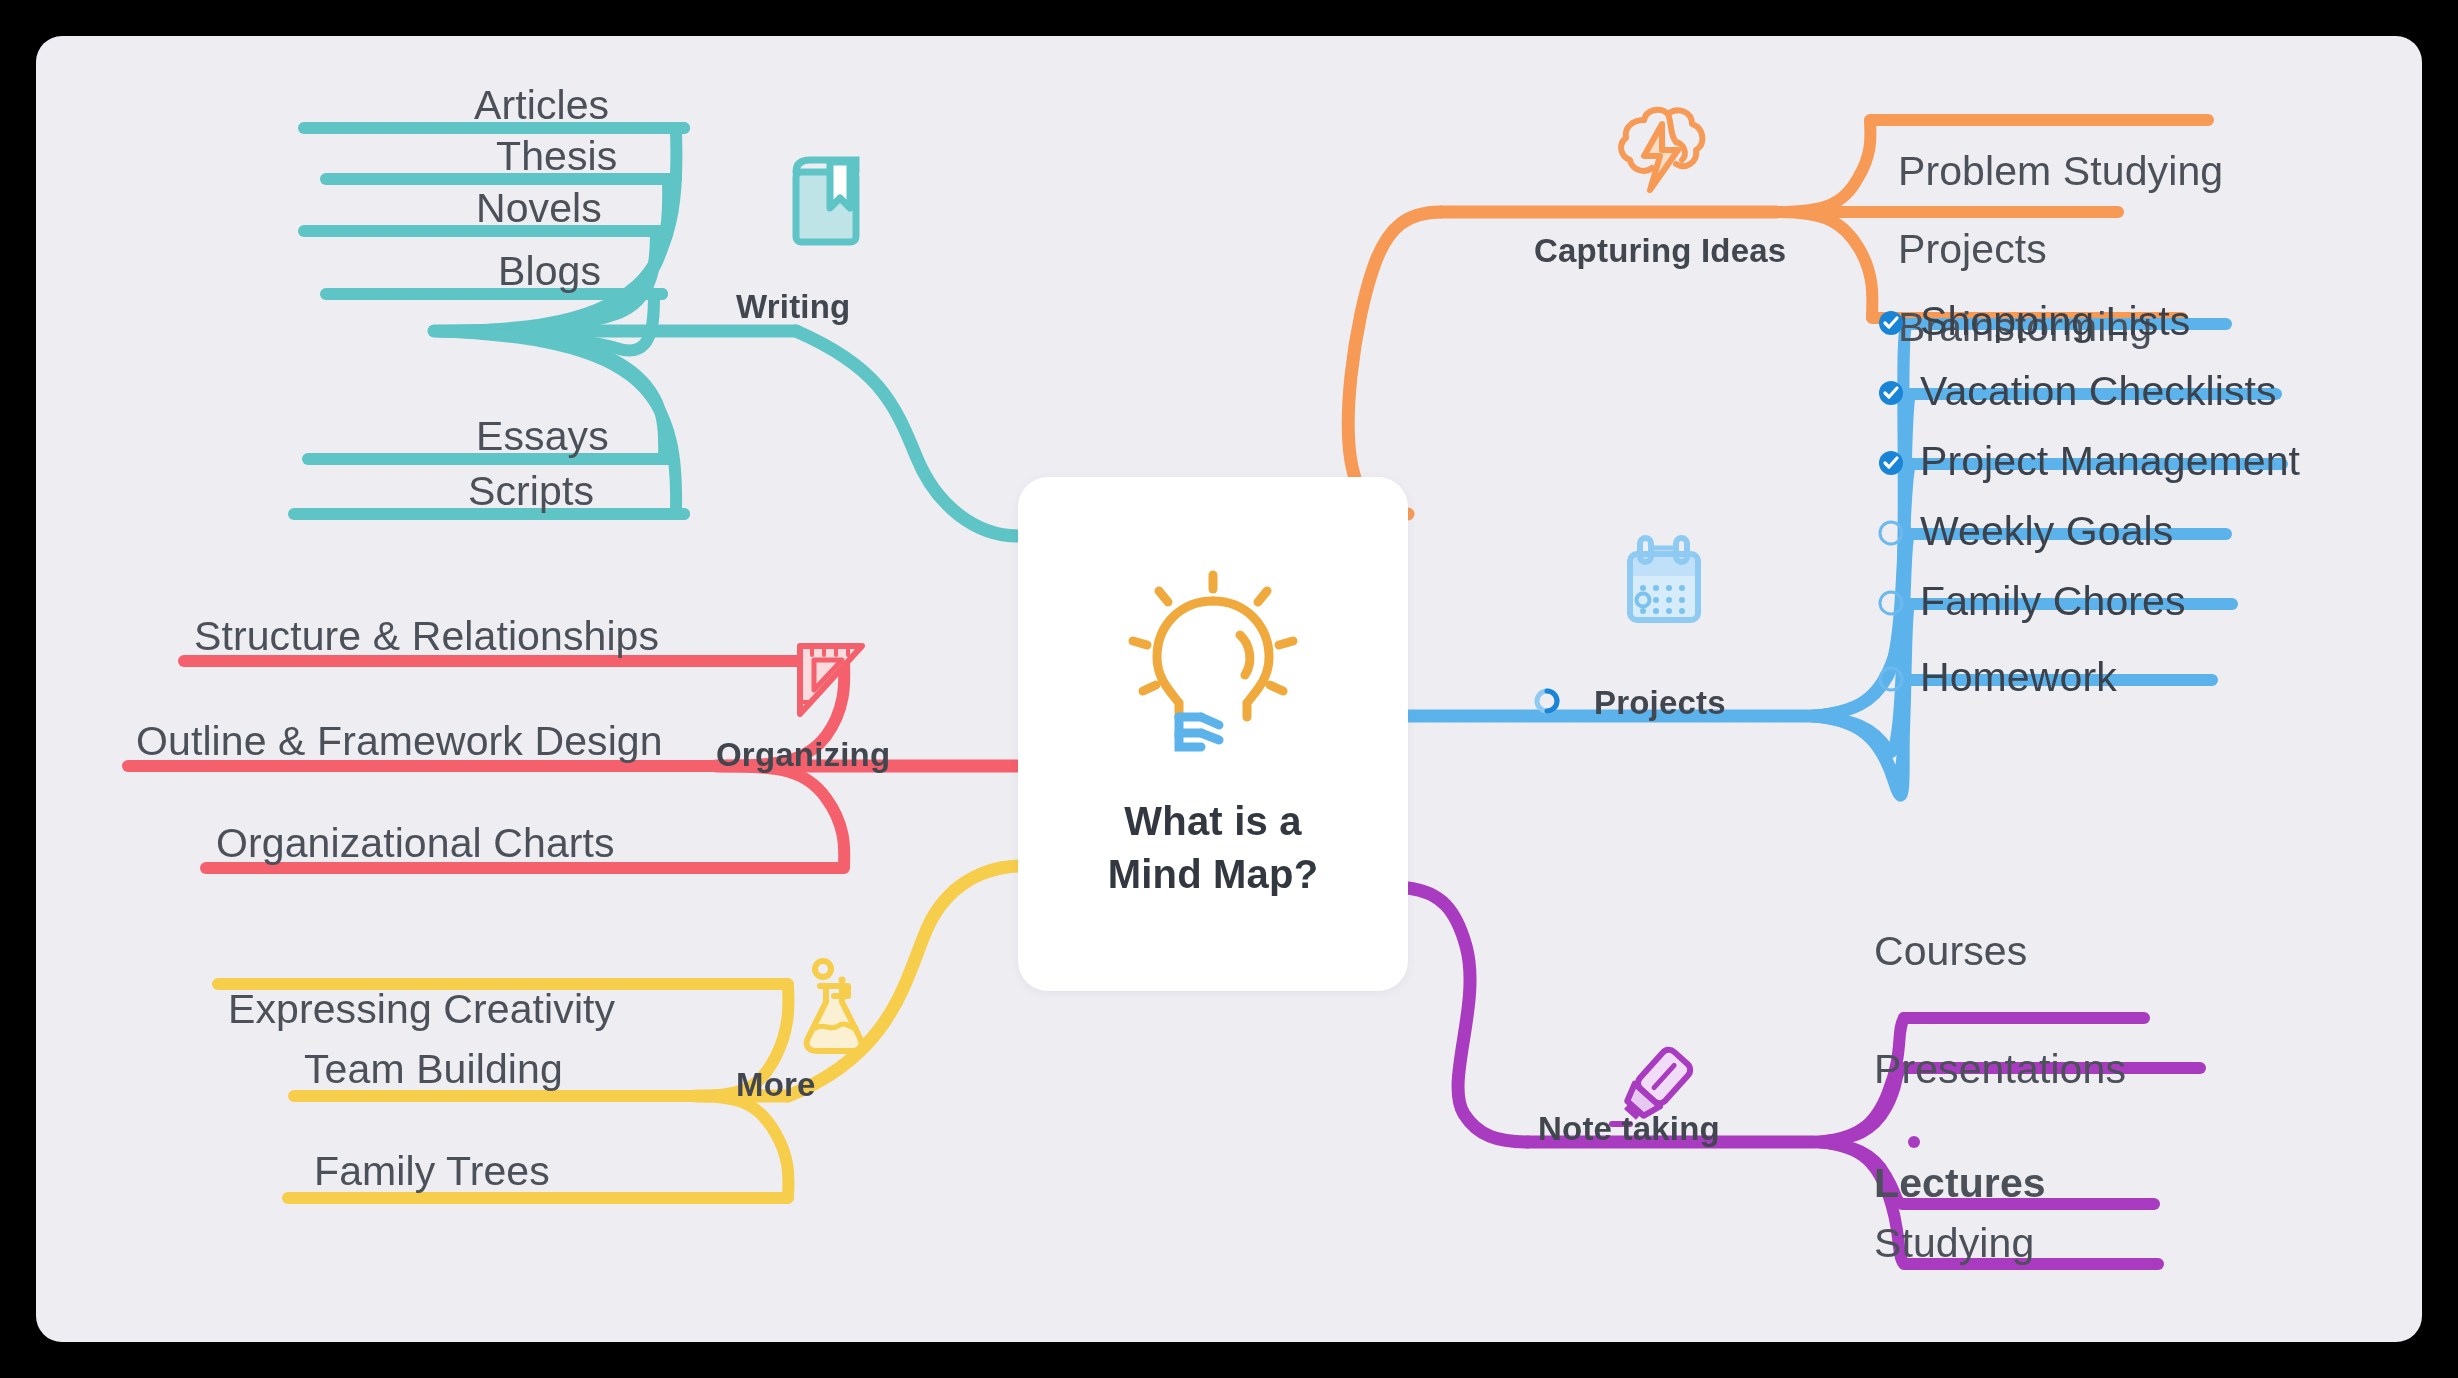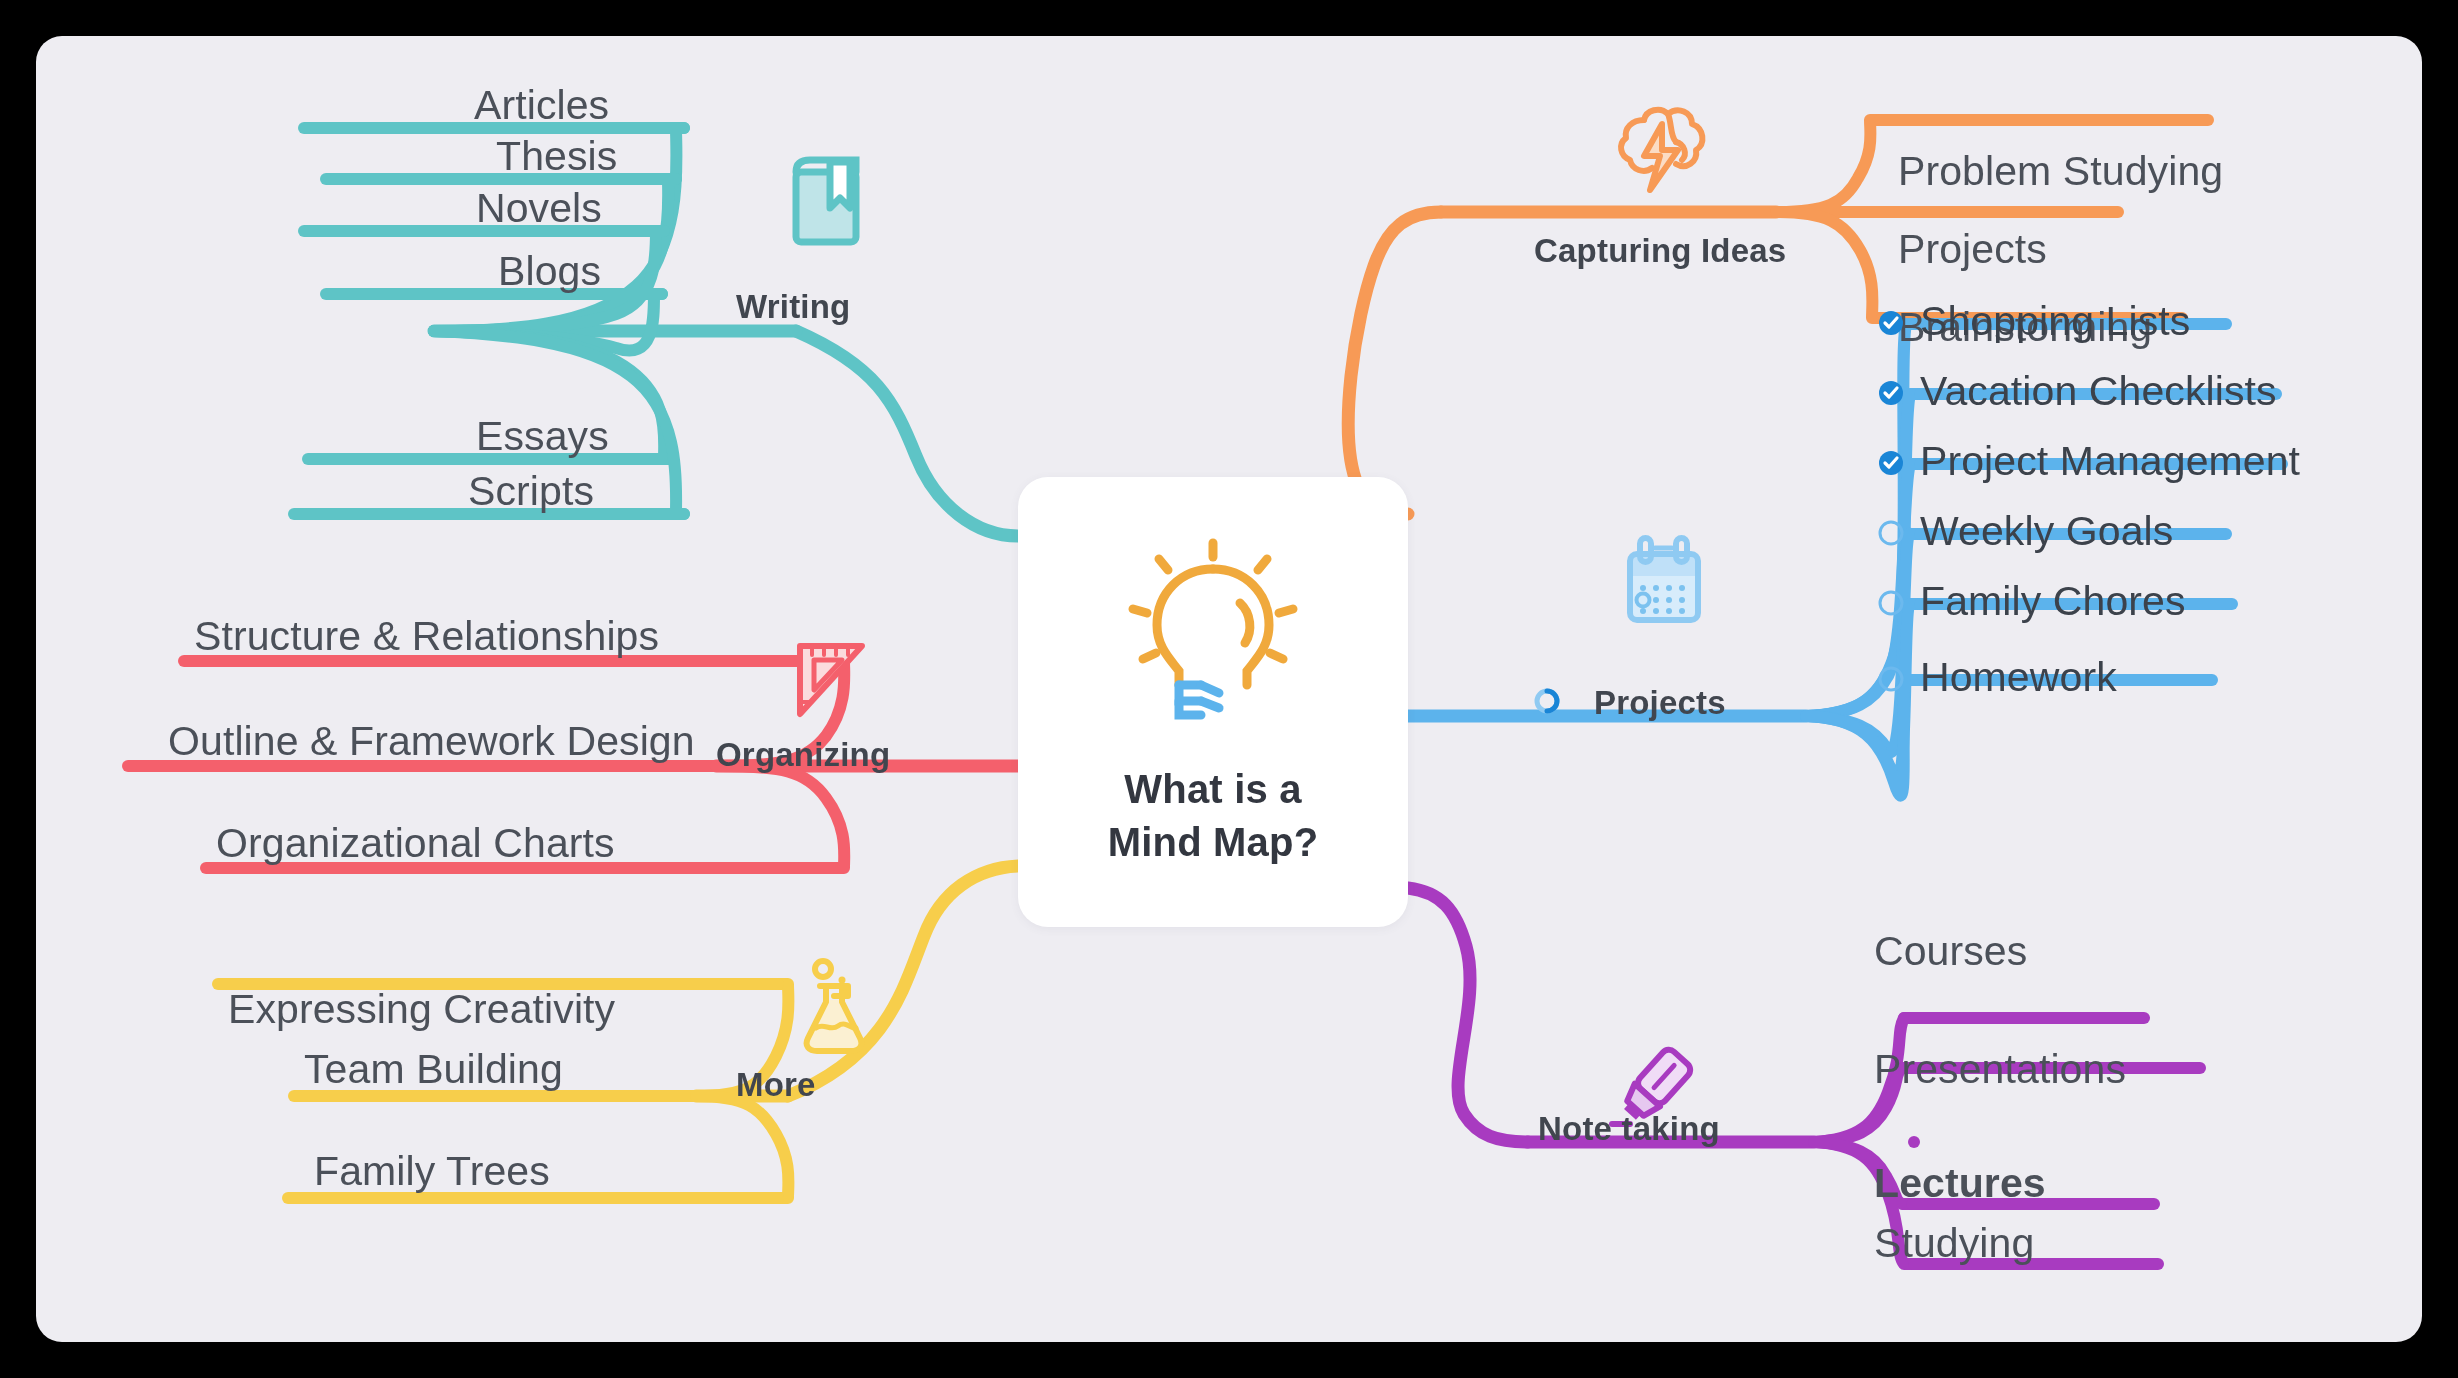--- a/index.html
+++ b/index.html
@@ -28,21 +28,21 @@
     left: 0; top: 0;
     width: 2386px;
     height: 1306px;
   }
   
   #center-node {
     position: absolute;
     left: 982px;
     top: 441px;
     width: 390px;
-    height: 450px;
+    height: 514px;
     background: #ffffff;
     border-radius: 30px;
     display: flex;
     flex-direction: column;
     align-items: center;
     justify-content: center;
     box-shadow: 0 2px 10px rgba(80,80,110,0.07);
   }
   #center-node .bulb { margin-bottom: 34px; }
   #center-title {
@@ -233,21 +233,21 @@
           <path d="M36 10 L 36 19"></path>
         <path d="M48 10 L 48 19"></path>
           <path d="M60 10 L 60 19"></path>
         <path d="M12 66 L 21 66"></path>
       </g>
     </svg>
   </span>
   <div class="main-label" style="left:680px; top:700px;">Organizing</div>
 
   <div class="leaf-label" style="left:158px; top:577px;">Structure &amp; Relationships</div>
-  <div class="leaf-label" style="left:100px; top:682px;margin-left:32px;">Outline &amp; Framework Design</div>
+  <div class="leaf-label" style="left:100px; top:682px;">Outline &amp; Framework Design</div>
   <div class="leaf-label" style="left:180px; top:784px;">Organizational Charts</div>
 
   <span class="branch-icon" style="left:758px; top:920px;">
     <svg width="80" height="100" viewBox="0 0 80 100" xmlns="http://www.w3.org/2000/svg">
       <path d="M32 44 L 14 82 C 10 90, 15 95, 23 95 L 57 95 C 65 95, 70 90, 66 82 L 48 44 Z" fill="#fbf0d2"></path>
       <path d="M32 30 L 32 46 L 14 82 C 10 90, 15 95, 23 95 L 57 95 C 65 95, 70 90, 66 82 L 48 46 L 48 30" fill="none" stroke="#f7ce4b" stroke-width="6" stroke-linejoin="round" stroke-linecap="round"></path>
       <path d="M26 30 L 54 30 L 54 40 L 40 40" fill="none" stroke="#f7ce4b" stroke-width="6" stroke-linejoin="round" stroke-linecap="round"></path>
       <circle cx="29" cy="13" r="8" fill="none" stroke="#f7ce4b" stroke-width="6"></circle>
       <circle cx="48" cy="24" r="3.5" fill="#f7ce4b"></circle>
       <path d="M22 72 C 30 66, 36 76, 44 70 C 52 64, 58 74, 62 72" fill="none" stroke="#f7ce4b" stroke-width="5" stroke-linecap="round"></path>

